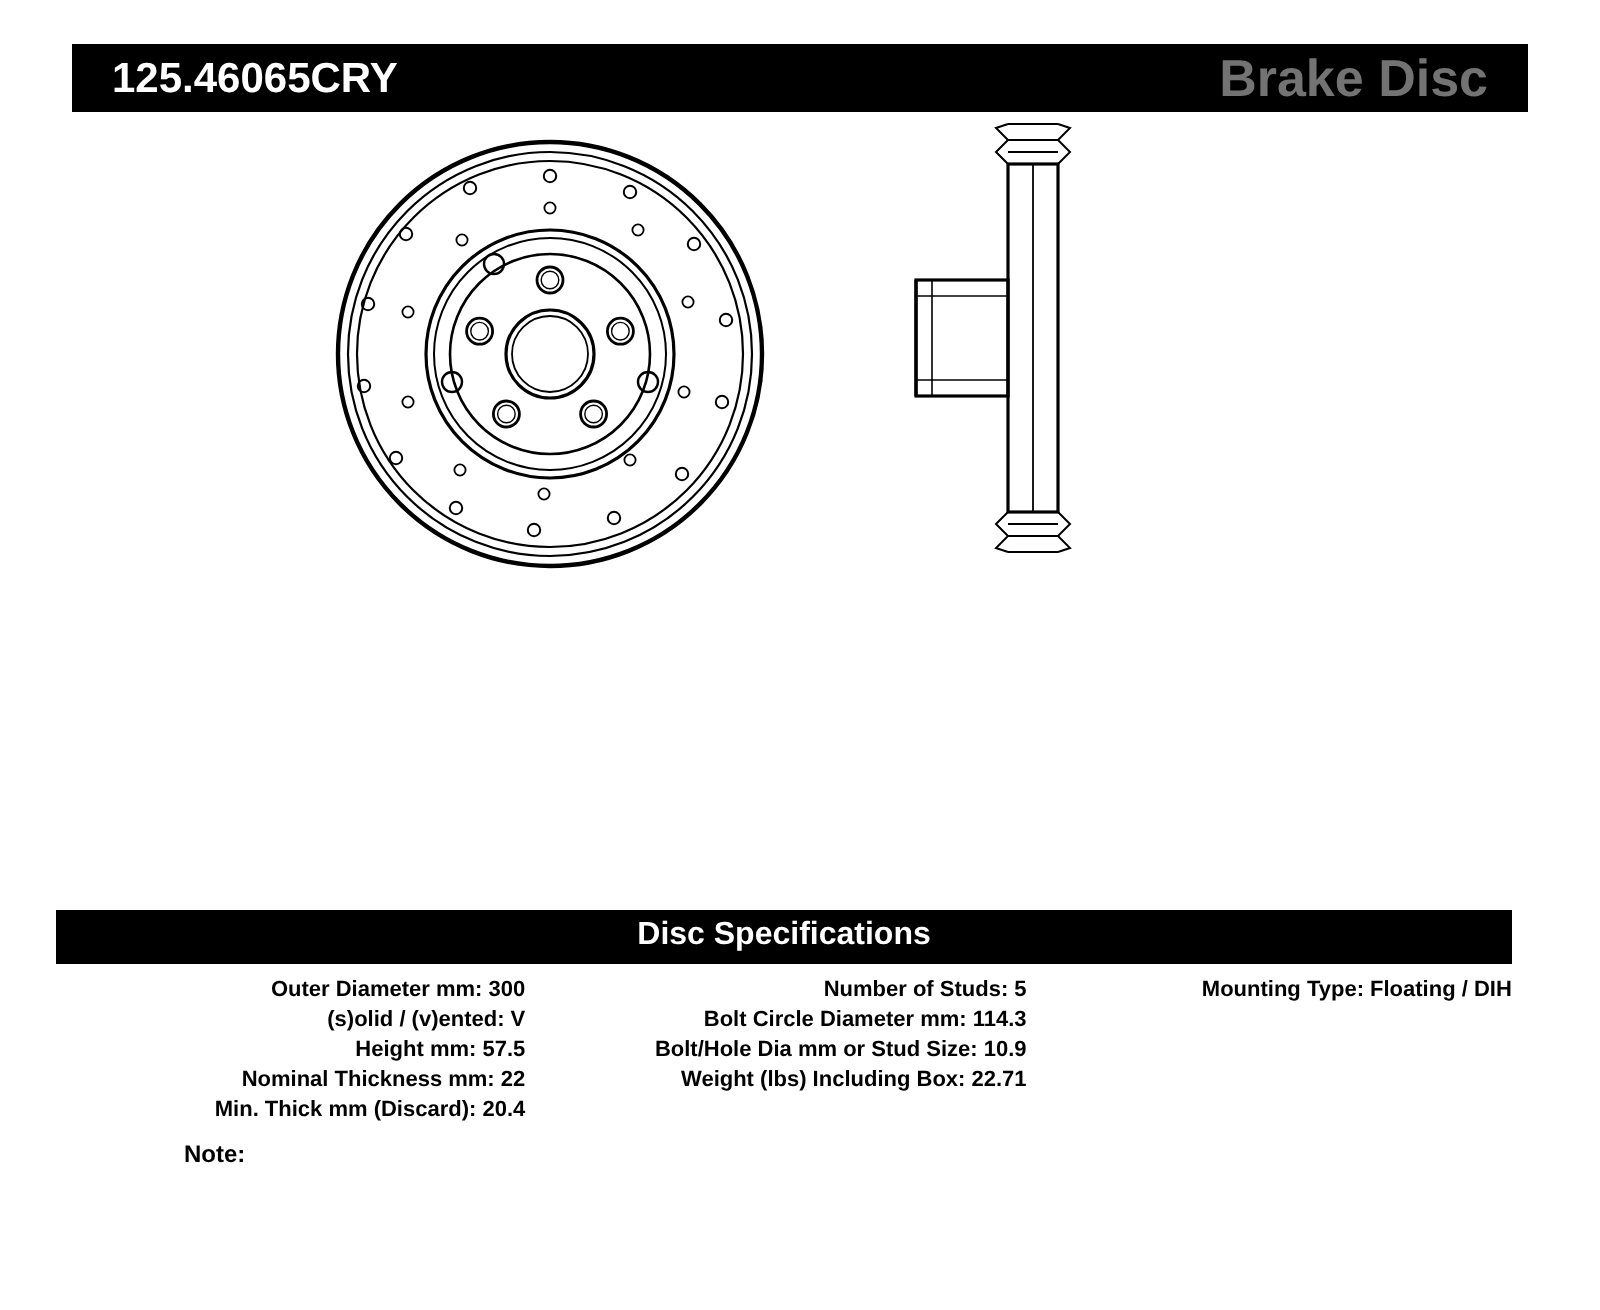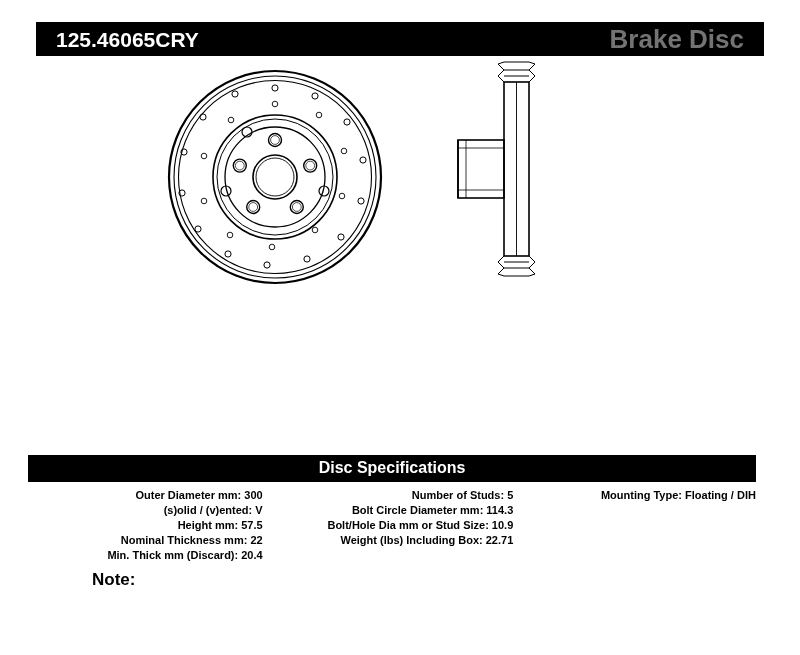--- a/index.html
+++ b/index.html
@@ -105,21 +105,21 @@
     white-space: nowrap;
     text-align: right;
   }
 
   
   .note-row {
     position: absolute;
     left: 36px;
     top: 570px;
     width: 728px;
-    font-size: 17px;
+    font-size: 12px;
     font-weight: bold;
   }
   .note-label {
     margin-left: 56px;
   }
 </style>
 </head>
 <body>
 
 <div class="header-bar">

